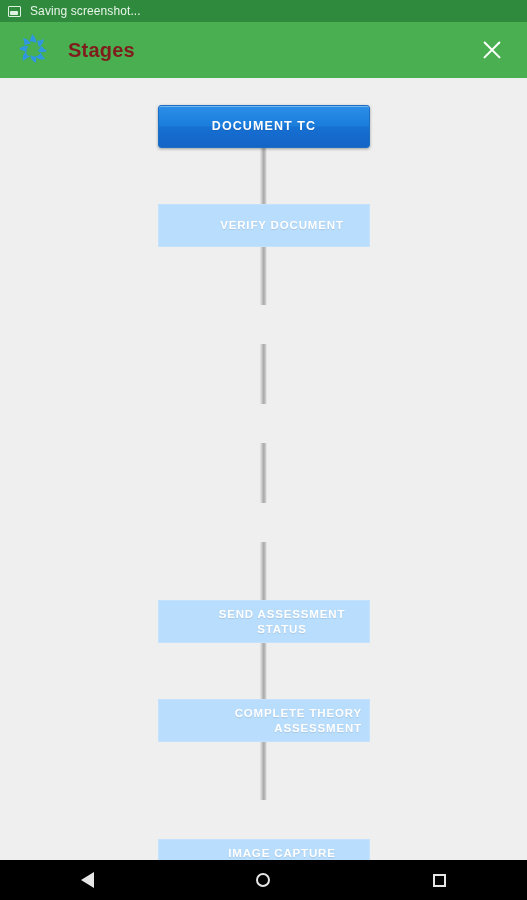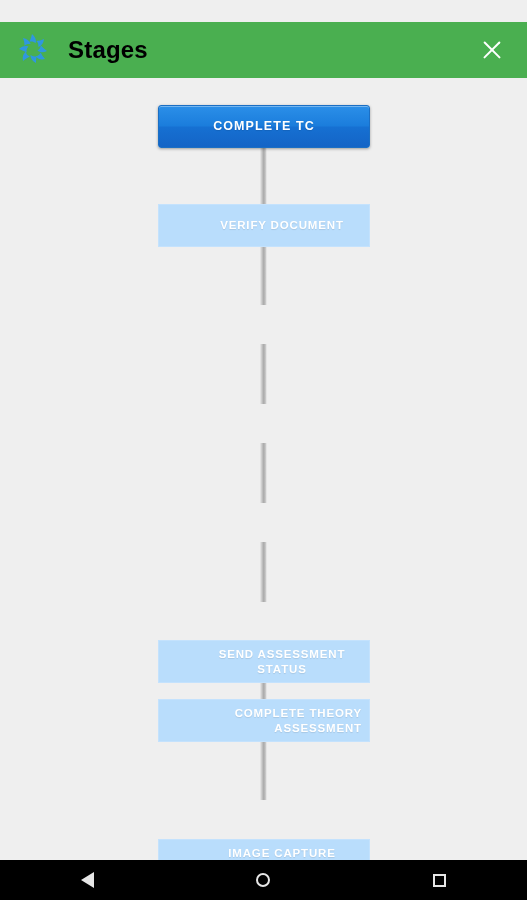--- a/index.html
+++ b/index.html
@@ -67,22 +67,22 @@
     display: flex;
     align-items: center;
     z-index: 25;
   }
   #app-logo {
     width: 40px; height: 40px;
     margin-left: 14px;
     flex: 0 0 auto;
   }
   #app-title {
-    color: #000000;
-    font-size: 24px;
+    color: #7f1d1d;
+    font-size: 20px;
     font-weight: bold;
     margin-left: 14px;
     letter-spacing: .2px;
   }
   #close-btn {
     margin-left: auto;
     margin-right: 18px;
     width: 34px; height: 34px;
     position: relative;
     cursor: pointer;
@@ -190,20 +190,24 @@
   .nav-recent {
     width: 13px; height: 13px;
     border: 2px solid #e6e6e6;
   }
 </style>
 </head>
 <body>
 
 <div id="screen">
 
+  <div id="status-bar">
+    <span class="shot-icon"></span>
+    <span class="status-text">Saving screenshot...</span>
+  </div>
 
   <div id="app-bar">
     <span id="app-logo">
       <svg viewBox="0 0 40 40" width="40" height="40" aria-hidden="true">
         <g fill="#2f97e0">
           <path d="M18 4 C21 6.5 22.5 9.5 21.8 13 C19.5 11.5 17.5 11 15.5 11.8 C16.6 9.2 17.4 6.7 18 4 Z"></path>
           <path d="M30 9 C29.6 12.8 27.8 15.6 24.4 17 C24.6 14.2 23.9 12.3 22.2 11.1 C24.9 10.9 27.5 10.2 30 9 Z"></path>
           <path d="M33 21 C29.6 22.8 26.3 22.9 23.4 20.6 C25.8 19.1 26.8 17.4 26.6 15.3 C28.5 17.4 30.6 19.4 33 21 Z"></path>
           <path d="M9 8 C12.7 8.7 15.4 10.6 16.6 14.1 C13.8 13.7 11.9 14.3 10.5 15.9 C10.5 13.2 10 10.5 9 8 Z"></path>
           <path d="M5 19 C7.8 16.5 11 15.4 14.4 16.6 C12.6 18.7 12.1 20.6 12.9 22.6 C10.4 21.3 7.8 20.1 5 19 Z"></path>
@@ -213,31 +217,31 @@
         </g>
       </svg>
     </span>
     <span id="app-title">Stages</span>
     <span id="close-btn"></span>
   </div>
 
   <div id="flow">
       <div class="connector" style="top: 68px; height: 60px;"></div>
       <div class="stage-node active" style="top: 27px;">
-        <span class="node-label">COMPLETE TC</span>
+        <span class="node-label">DOCUMENT TC</span>
       </div>
       <div class="connector" style="top: 167px; height: 60px;"></div>
       <div class="stage-node normal" style="top: 126px;">
         <span class="node-label">VERIFY DOCUMENT</span>
       </div>
       <div class="connector" style="top: 266px; height: 60px;"></div>
       <div class="connector" style="top: 365px; height: 60px;"></div>
       <div class="connector" style="top: 464px; height: 60px;"></div>
       <div class="connector" style="top: 563px; height: 60px;"></div>
-      <div class="stage-node normal" style="top: 522px; margin-top: 40px;">
+      <div class="stage-node normal" style="top: 522px;">
         <span class="node-label">SEND ASSESSMENT STATUS</span>
       </div>
       <div class="connector" style="top: 662px; height: 60px;"></div>
       <div class="stage-node normal" style="top: 621px; text-align: right;">
         <span class="node-label">COMPLETE THEORY ASSESSMENT</span>
       </div>
       <div class="stage-node normal" style="top: 761px;">
         <span class="node-label">IMAGE CAPTURE VERIFICATION</span>
       </div>
     </div>

